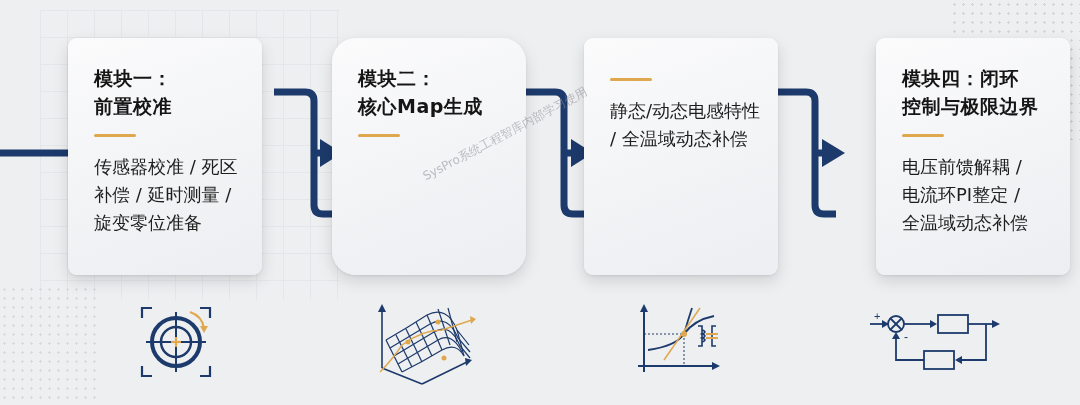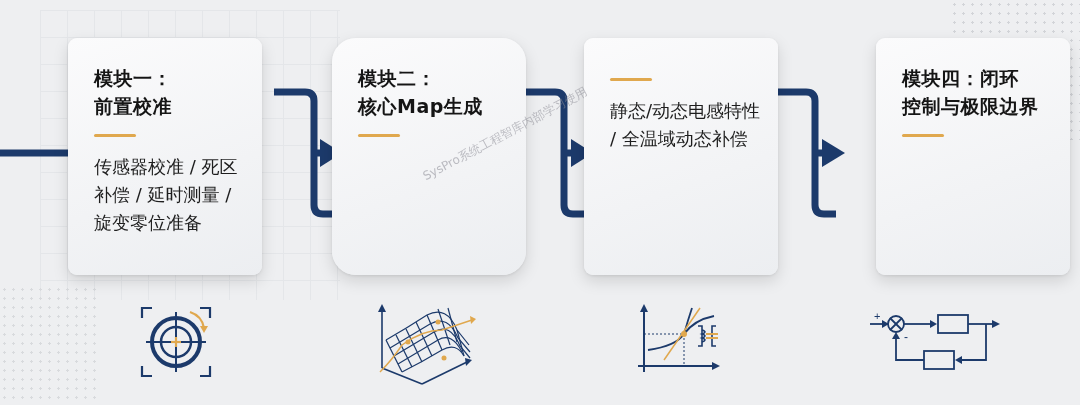--- a/index.html
+++ b/index.html
@@ -117,20 +117,23 @@
 <div class="card" style="left:584px;">
   <div class="accent-line"></div>
   <div class="card-body">静态/动态电感特性
 / 全温域动态补偿</div>
 </div>
 
 <div class="card" style="left:876px;">
   <div class="card-title">模块四：闭环
 控制与极限边界</div>
   <div class="accent-line"></div>
+  <div class="card-body">电压前馈解耦 /
+电流环PI整定 /
+全温域动态补偿</div>
 </div>
 
 <div class="watermark">SysPro系统工程智库内部学习使用</div>
 
 <div class="icon-wrap" style="left:138px; top:304px;">
   <svg width="76" height="76" viewBox="0 0 76 76">
     <g fill="none" stroke="#1c3a6b" stroke-width="2.2">
       <path d="M4 14 V4 H14"></path>
         <path d="M62 4 H72 V14"></path>
       <path d="M4 62 V72 H14"></path>

